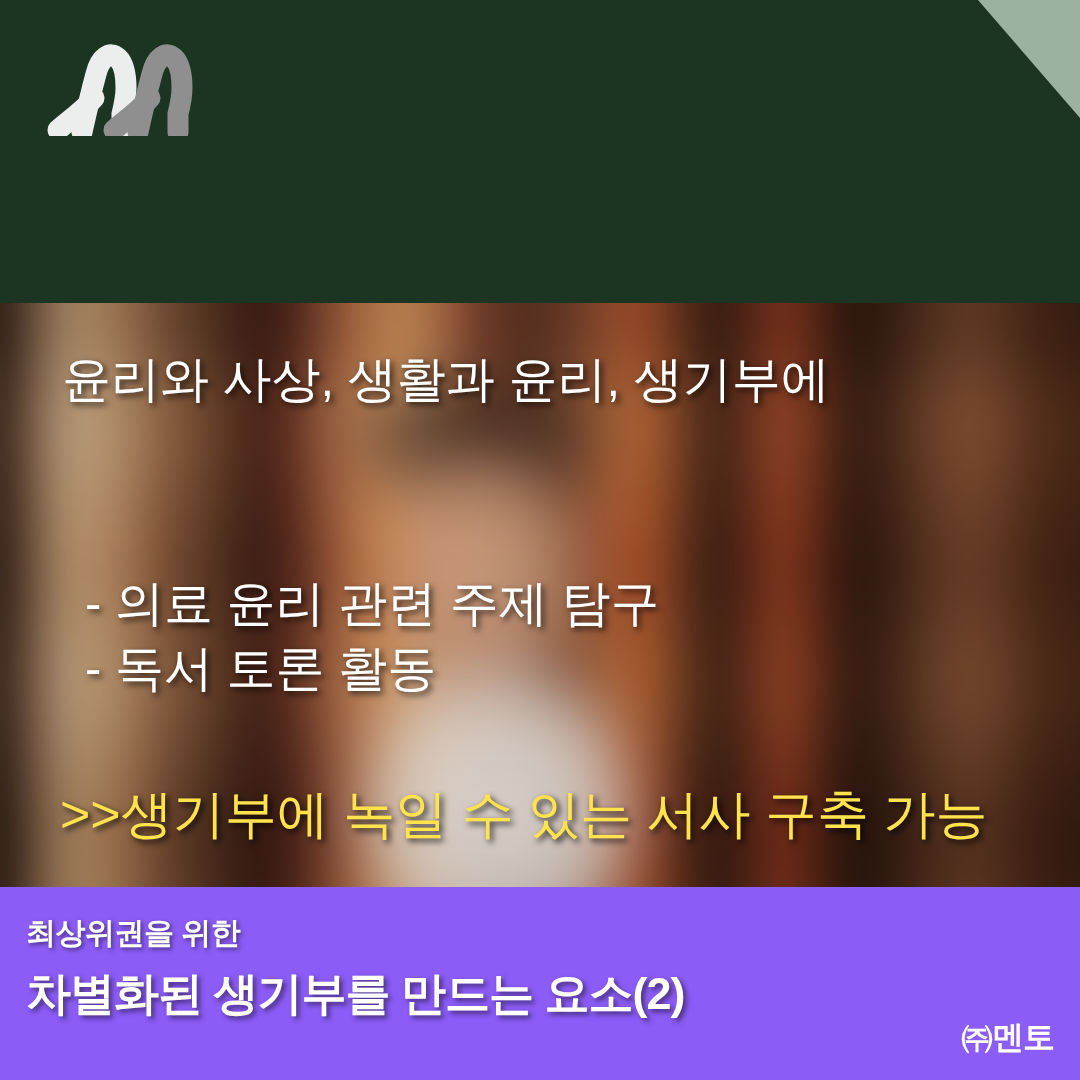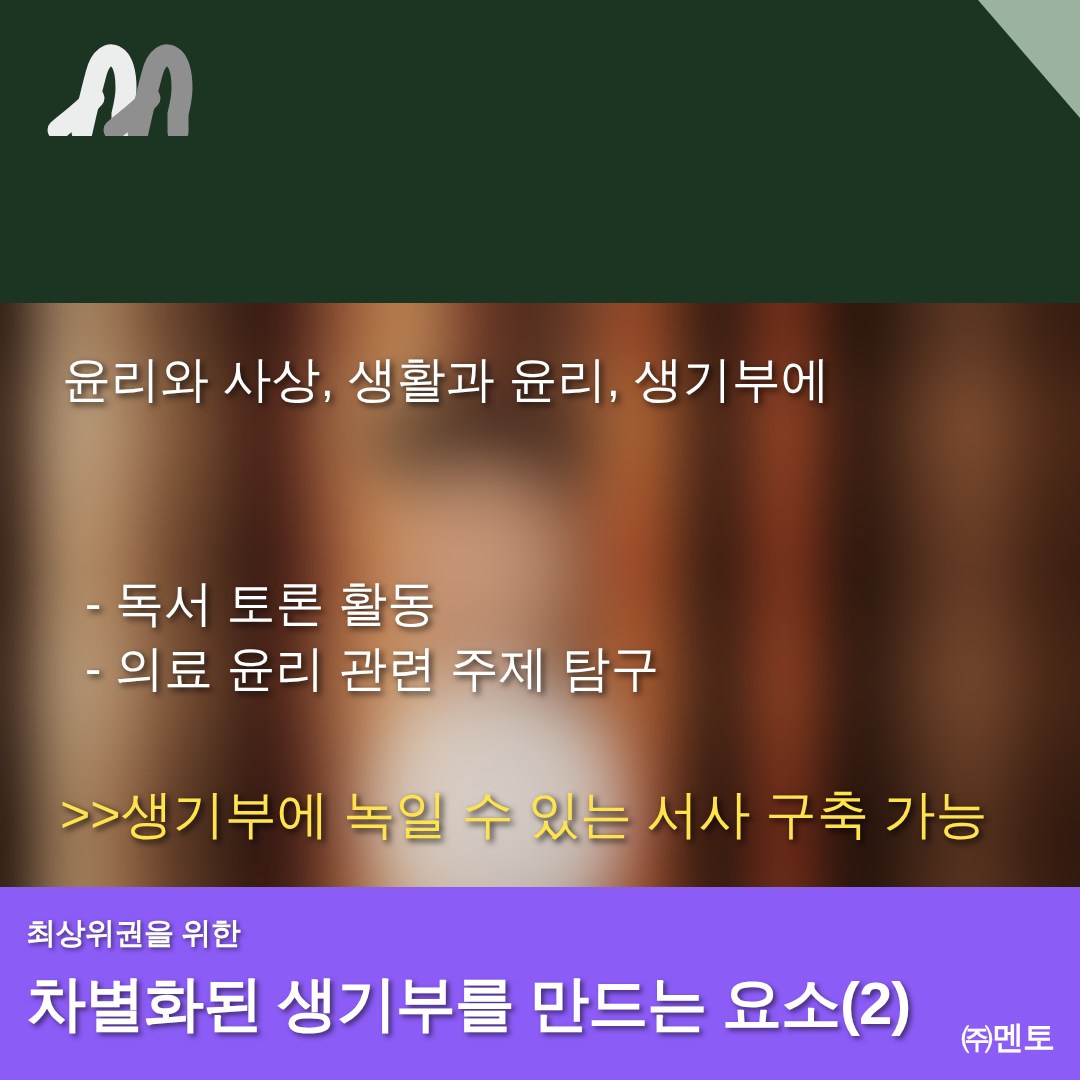--- a/index.html
+++ b/index.html
@@ -172,21 +172,21 @@
     font-size: 30px;
     font-weight: bold;
     color: #ffffff;
     letter-spacing: -0.5px;
     text-shadow: 2px 2px 4px rgba(0,0,0,0.5);
   }
   .footer-large {
     position: absolute;
     left: 26px;
     top: 77px;
-    font-size: 60px;
+    font-size: 45px;
     font-weight: bold;
     color: #ffffff;
     letter-spacing: -1px;
     text-shadow: 3px 3px 5px rgba(0,0,0,0.5);
   }
   .brand {
     position: absolute;
     right: 26px;
     bottom: 20px;
     font-size: 32px;
@@ -220,22 +220,22 @@
   <div class="photo">
     <div class="photo-bg"></div>
     <div class="photo-dim"></div>
 
     <div class="body-text">
       <div class="intro">
         <div>윤리와 사상, 생활과 윤리, 생기부에</div>
       </div>
 
       <div class="bullets">
+        <div class="bullet-line">- 의료 윤리 관련 주제 탐구</div>
         <div class="bullet-line">- 독서 토론 활동</div>
-        <div class="bullet-line">- 의료 윤리 관련 주제 탐구</div>
       </div>
 
       <div class="highlight">&gt;&gt;생기부에 녹일 수 있는 서사 구축 가능</div>
     </div>
   </div>
 
   <div class="footer">
     <div class="footer-small">최상위권을 위한</div>
     <div class="footer-large">차별화된 생기부를 만드는 요소(2)</div>
     <div class="brand">㈜멘토</div>

